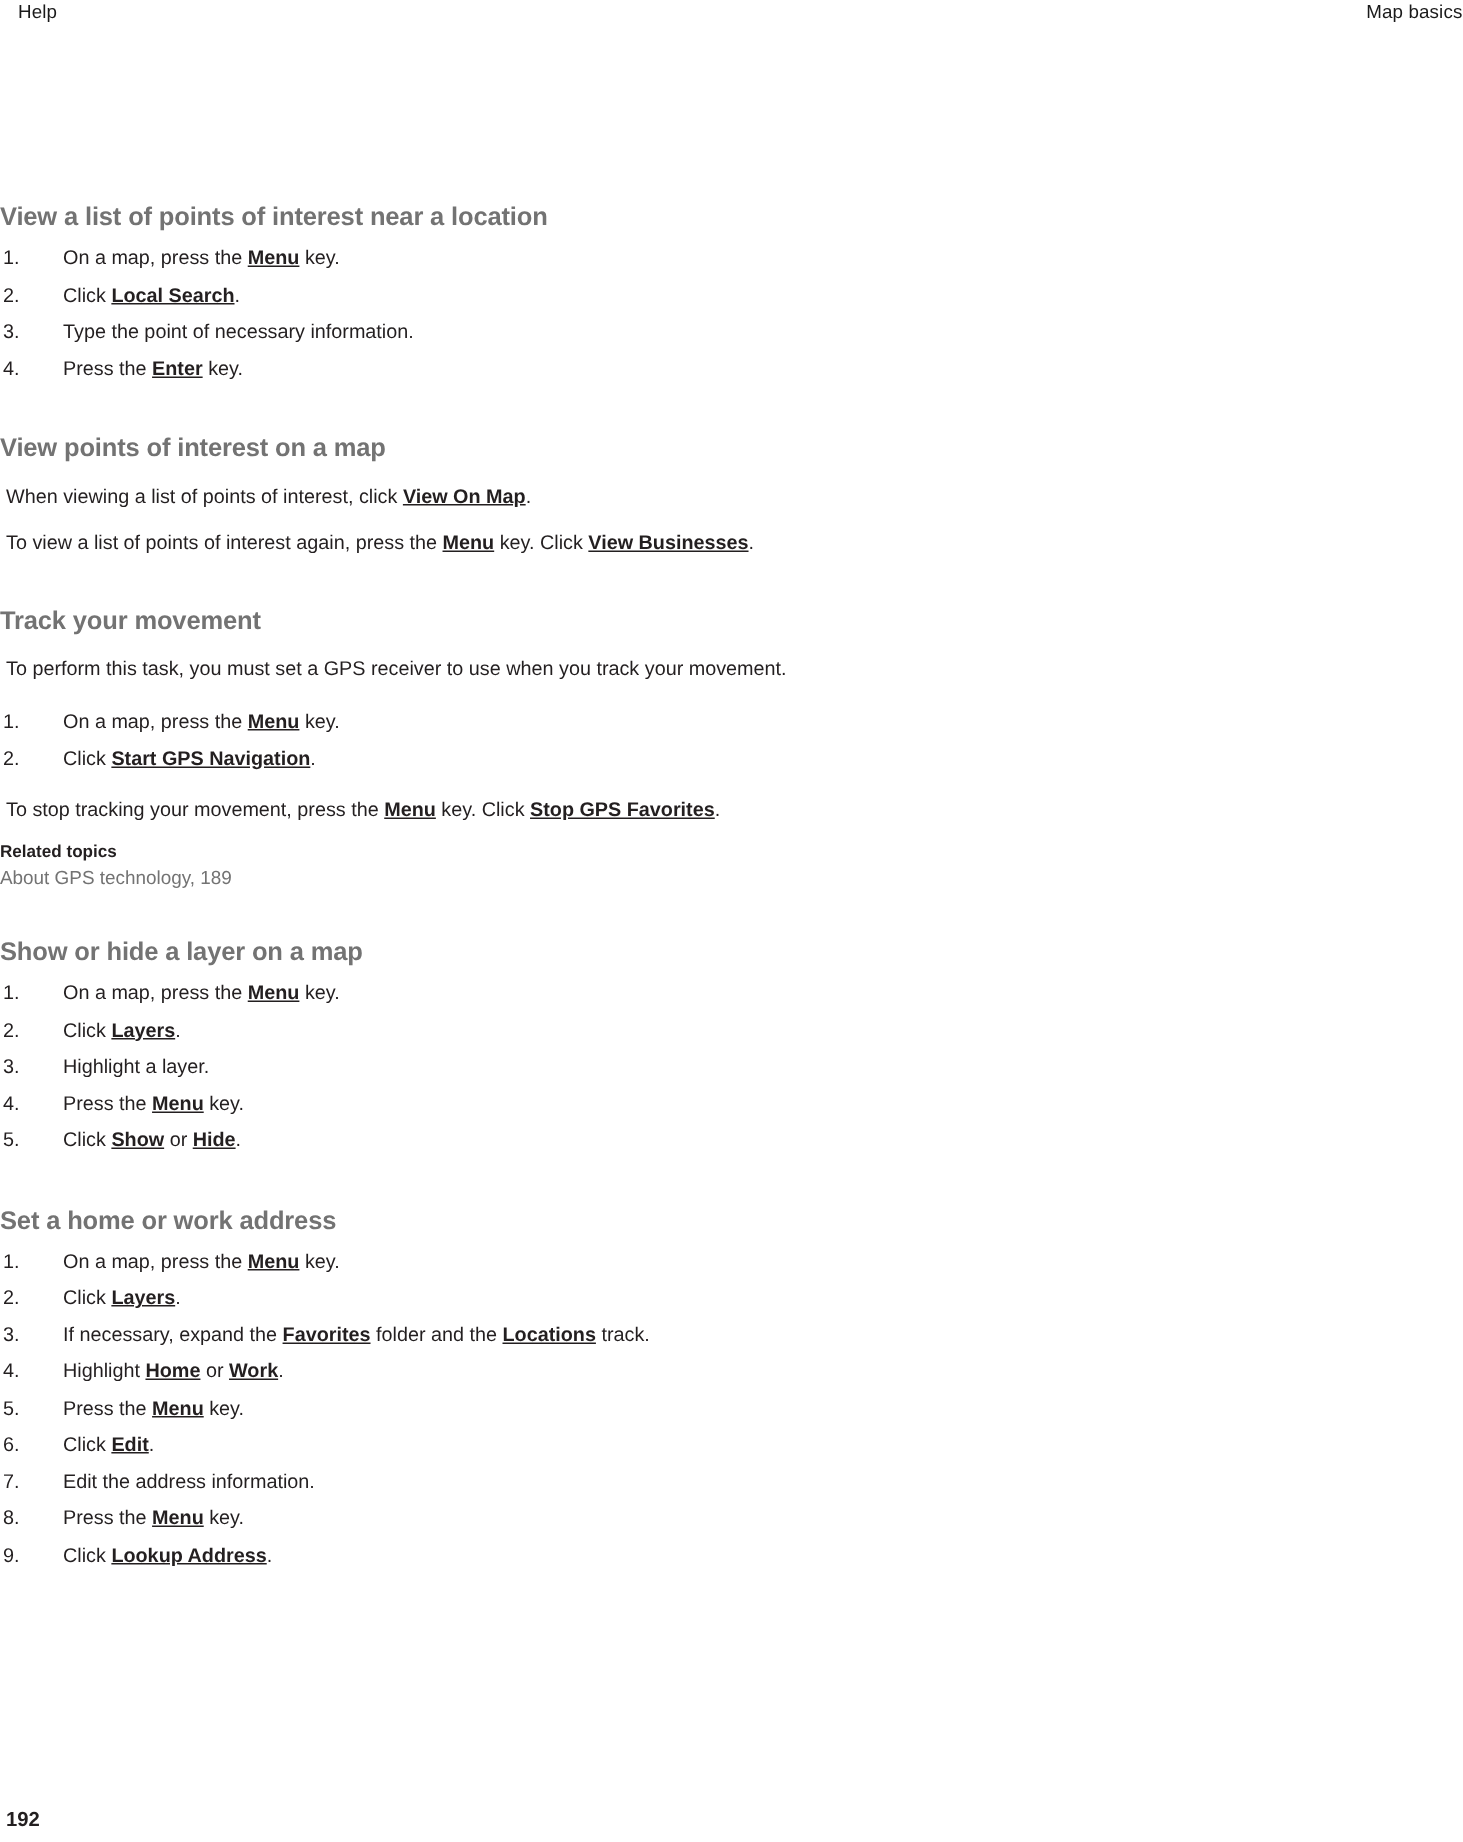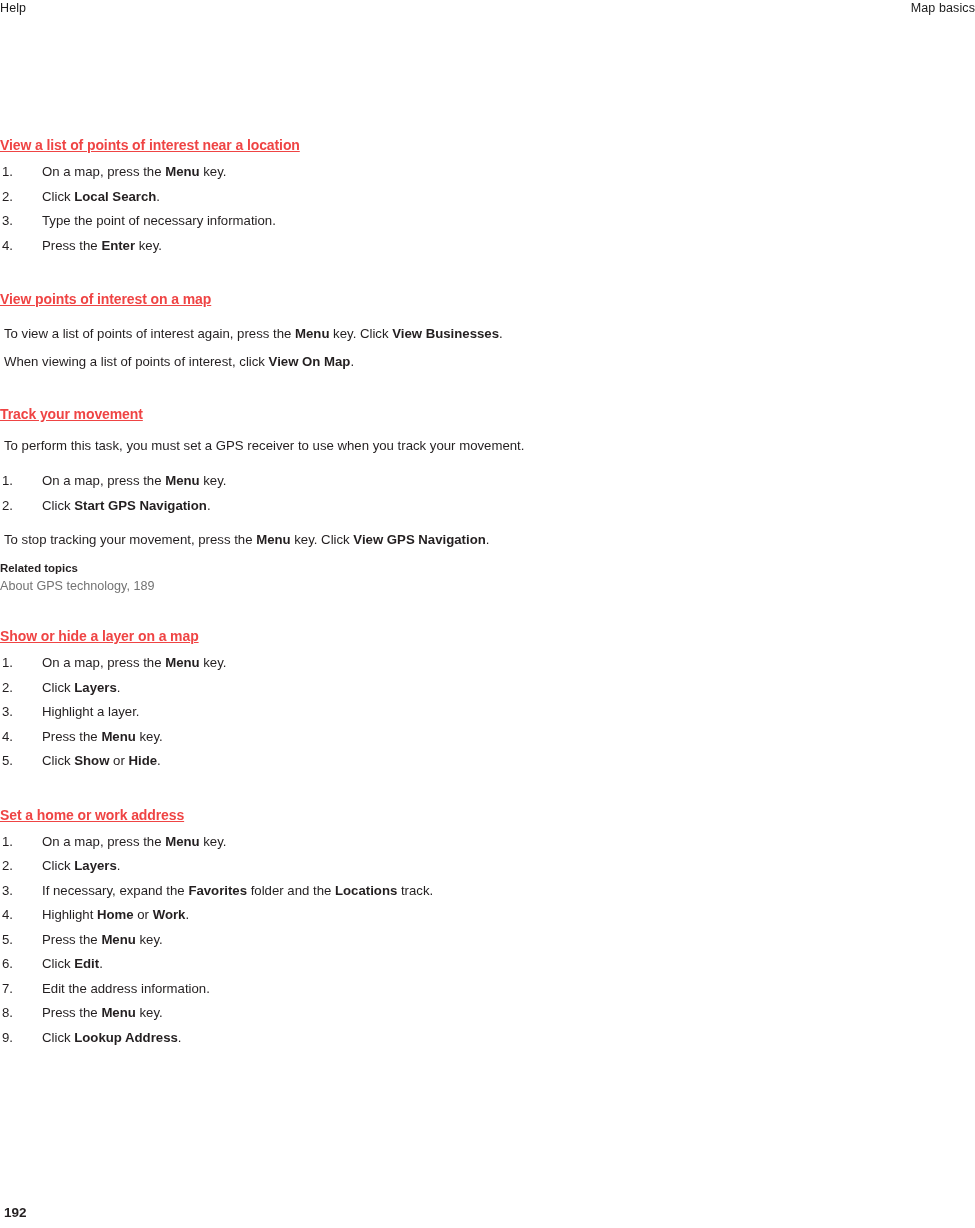--- a/index.html
+++ b/index.html
@@ -31,41 +31,40 @@
     right: 0px;
     height: 20px;
     display: flex;
     align-items: flex-start;
     justify-content: space-between;
     font-size: 12.5px;
     line-height: 16px;
     color: #1a1a1a;
     letter-spacing: 0.1px;
   }
-  .running-head .rh-left { padding-left: 0px; }
+  .running-head .rh-left { padding-left: 12px; }
   .running-head .rh-right { padding-right: 0px; }
 
   
   .content {
     position: absolute;
     top: 132px;
     left: 0px;
     width: 700px;
   }
 
   .section { margin: 0; }
 
   h2.section-heading {
-    font-size: 14px;
+    font-size: 17px;
     line-height: 26px;
     font-weight: bold;
-    color: #ef4444;
+    color: #737373;
     margin: 0 0 2px 0;
     letter-spacing: -0.1px;
-    text-decoration: underline;
   }
 
   .section.gap-top { margin-top: 28px; }
   .section.gap-top-lg { margin-top: 30px; }
 
   p.intro {
     font-size: 13.2px;
     line-height: 19px;
     margin: 0 0 2px 0;
     color: #231f20;
@@ -99,21 +98,21 @@
     content: counter(step) ".";
     position: absolute;
     left: 2px;
     top: 0;
     width: 30px;
     text-align: left;
     font-size: 13.2px;
     color: #231f20;
   }
 
-  b, strong { font-weight: bold; }
+  b, strong { font-weight: bold; text-decoration: underline; }
 
   .related {
     margin-top: 12px;
   }
   .related-title {
     font-size: 11.4px;
     line-height: 15px;
     font-weight: bold;
     color: #231f20;
     margin: 0;
@@ -164,41 +163,41 @@
           <span>Type the point of necessary information.</span><b></b><span></span>
         </li>
         <li>
           <span>Press the </span><b>Enter</b><span> key.</span>
         </li>
       </ol>
     </div>
 
     <div class="section gap-top">
       <h2 class="section-heading">View points of interest on a map</h2>
+      <p class="body-para first">
+        <span>When viewing a list of points of interest, click </span><b>View On Map</b><span>.</span>
+      </p>
       <p class="body-para">
         <span>To view a list of points of interest again, press the </span><b>Menu</b><span> key. Click </span><b>View Businesses</b><span>.</span>
-      </p>
-      <p class="body-para first">
-        <span>When viewing a list of points of interest, click </span><b>View On Map</b><span>.</span>
       </p>
     </div>
 
     <div class="section gap-top-lg">
       <h2 class="section-heading">Track your movement</h2>
       <p class="body-para first">To perform this task, you must set a GPS receiver to use when you track your movement.</p>
       <ol class="steps spaced">
         <li>
           <span>On a map, press the </span><b>Menu</b><span> key.</span>
         </li>
         <li>
           <span>Click </span><b>Start GPS Navigation</b><span>.</span>
         </li>
       </ol>
       <p class="body-para">
-        <span>To stop tracking your movement, press the </span><b>Menu</b><span> key. Click </span><b>View GPS Navigation</b><span>.</span>
+        <span>To stop tracking your movement, press the </span><b>Menu</b><span> key. Click </span><b>Stop GPS Favorites</b><span>.</span>
       </p>
       <div class="related">
         <div class="related-title">Related topics</div>
         <a href="#" class="related-link">About GPS technology, 189</a>
       </div>
     </div>
 
     <div class="section gap-top">
       <h2 class="section-heading">Show or hide a layer on a map</h2>
       <ol class="steps">

